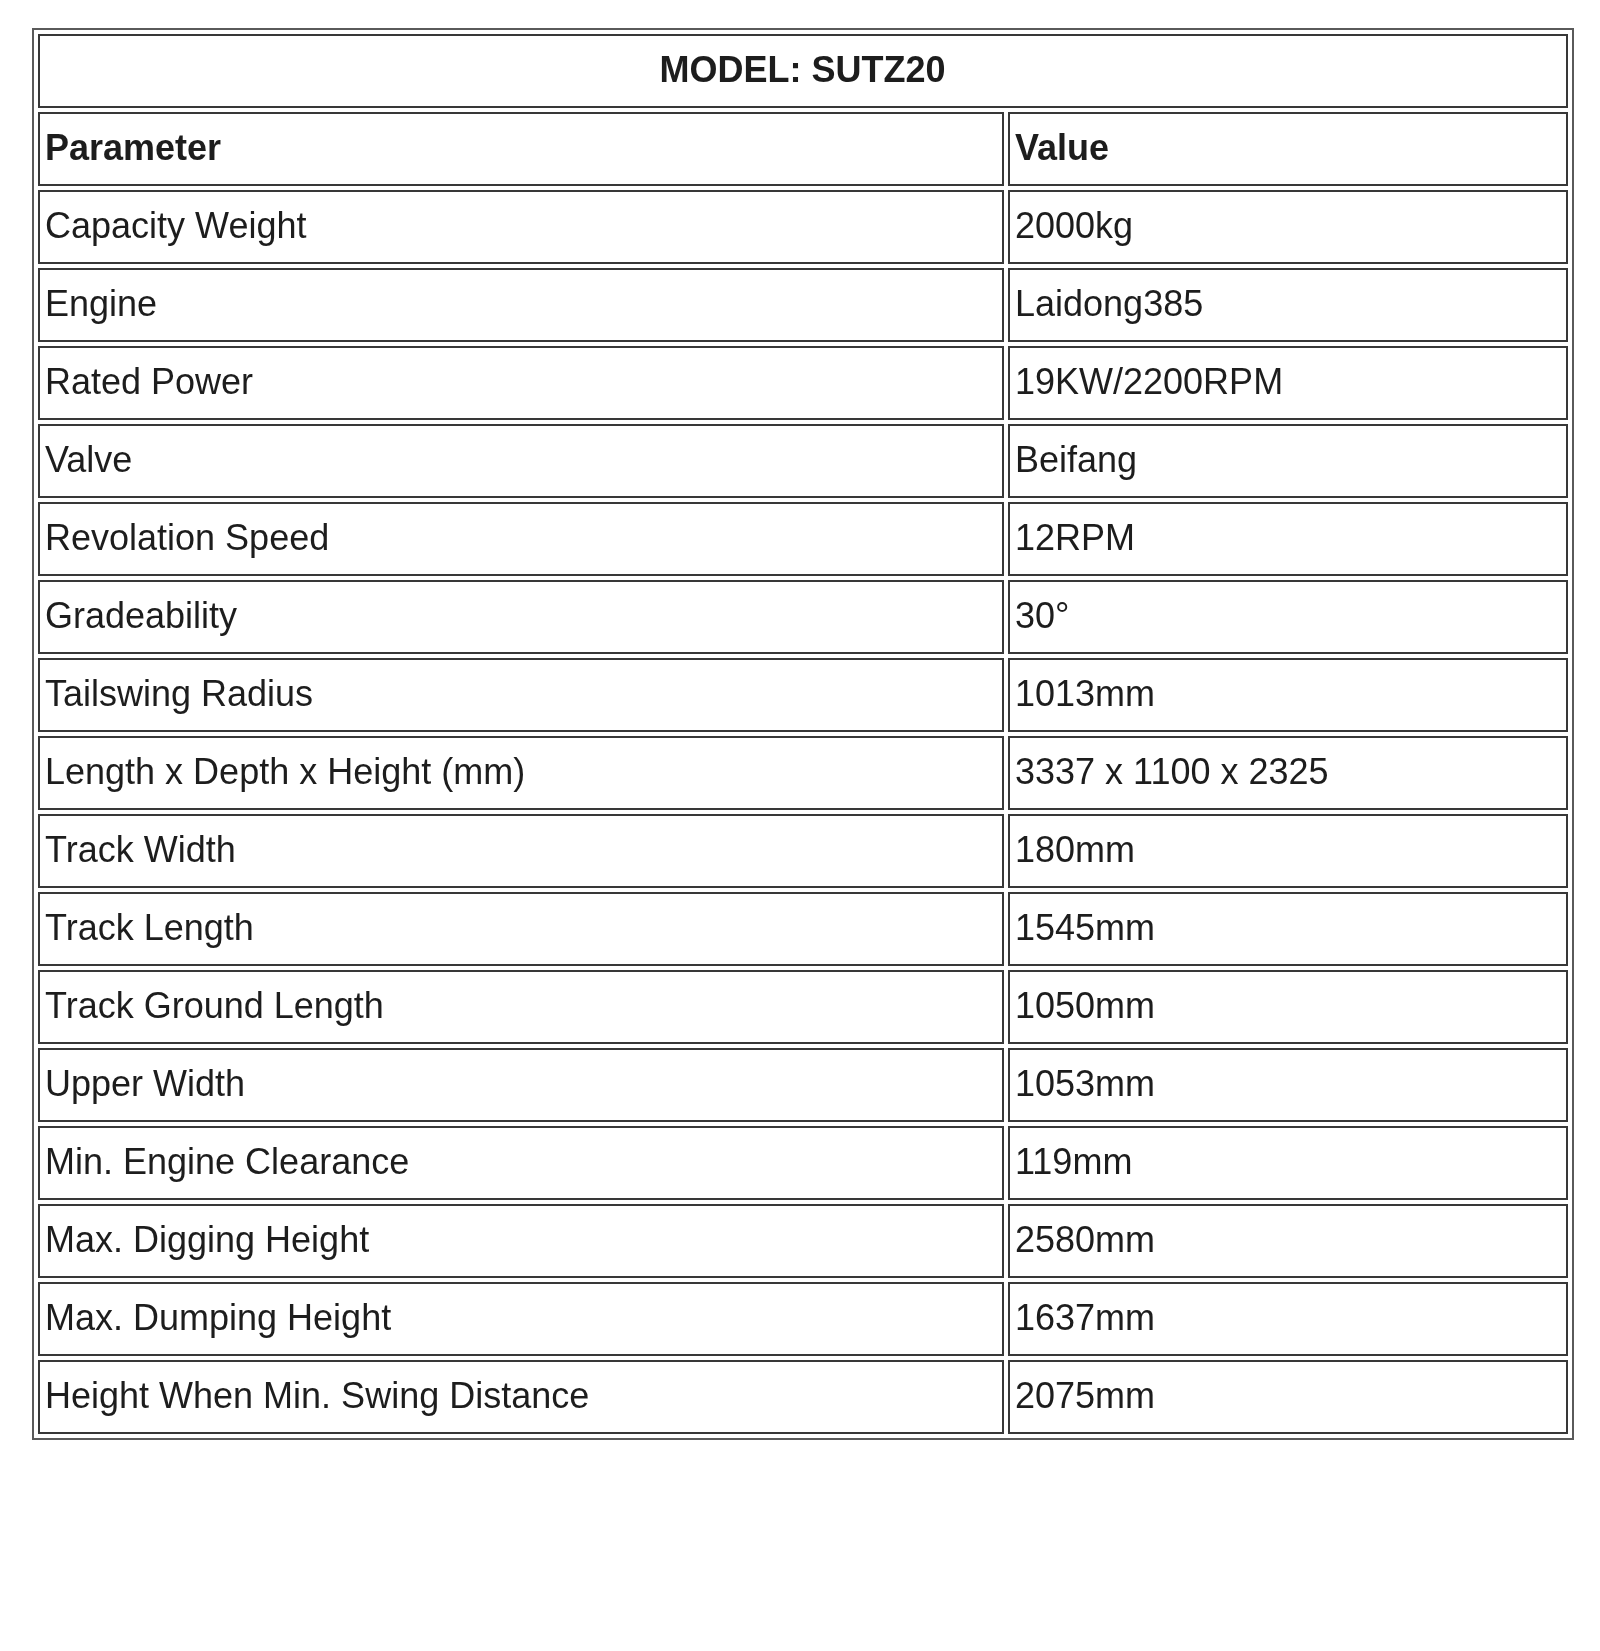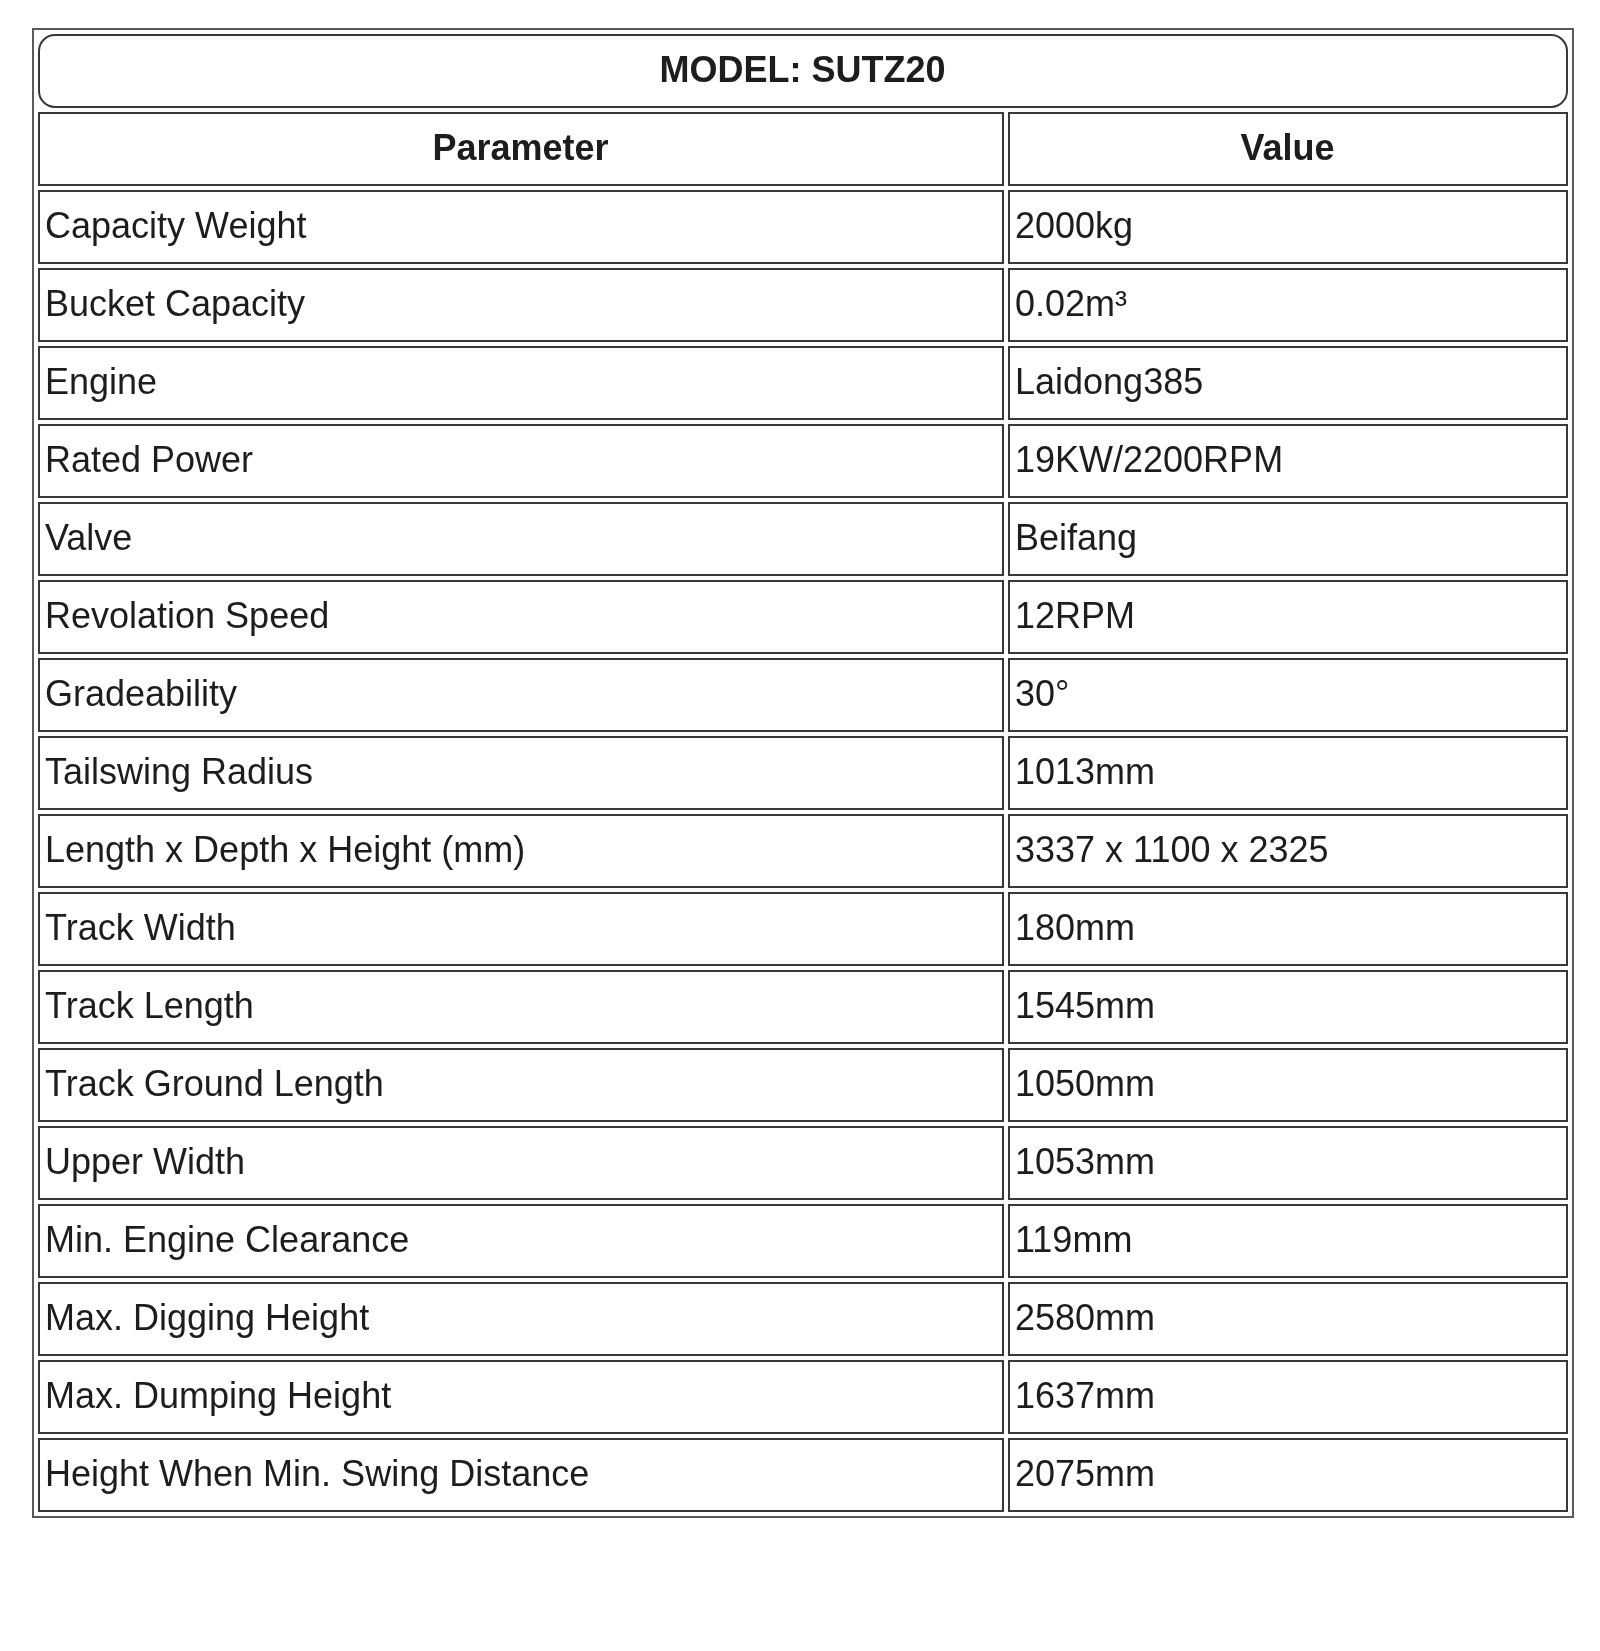--- a/index.html
+++ b/index.html
@@ -33,25 +33,24 @@
     padding: 2px 6px 4px 5px;
     vertical-align: middle;
     height: 64px;
     overflow: hidden;
     white-space: nowrap;
   }
   td.title-cell {
     font-weight: bold;
     text-align: center;
     height: 76px;
-    border-radius: 17px;
   }
   td.header-cell {
     font-weight: bold;
-    text-align: center;
+    text-align: left;
   }
 </style>
 </head>
 <body>
 
 <div class="wrap">
   <table class="spec">
     <colgroup>
       <col style="width: 966px;">
       <col style="width: 560px;">
@@ -61,24 +60,20 @@
         <td colspan="2" class="title-cell">MODEL: SUTZ20</td>
       </tr>
       <tr>
         <td class="header-cell">Parameter</td>
         <td class="header-cell">Value</td>
       </tr>
 
     <tr>
           <td>Capacity Weight</td>
           <td>2000kg</td>
-        </tr>
-        <tr>
-          <td>Bucket Capacity</td>
-          <td>0.02m³</td>
         </tr>
         <tr>
           <td>Engine</td>
           <td>Laidong385</td>
         </tr>
         <tr>
           <td>Rated Power</td>
           <td>19KW/2200RPM</td>
         </tr>
         <tr>

